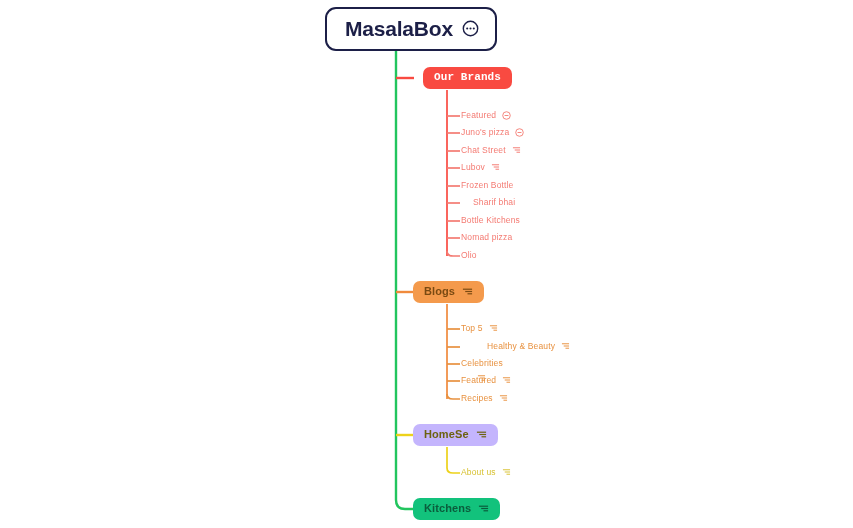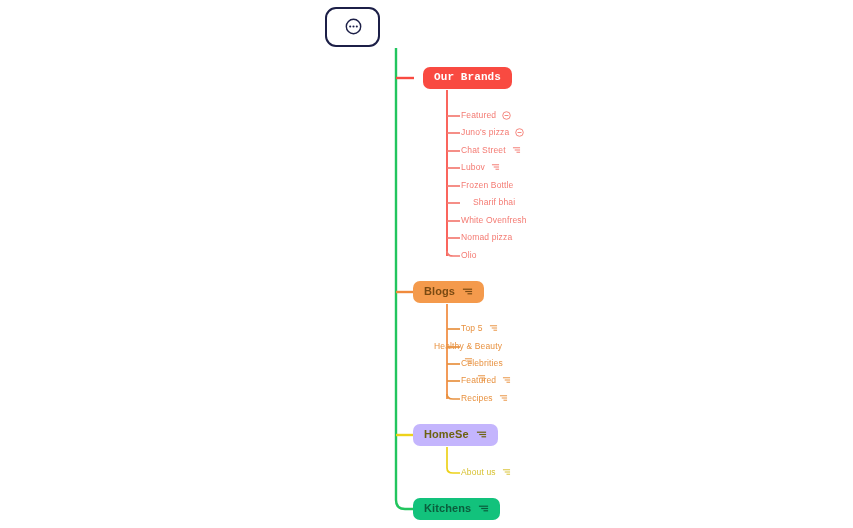--- a/index.html
+++ b/index.html
@@ -124,20 +124,21 @@
     <path d="M447,329 L460,329" fill="none" stroke="#e8913f" stroke-width="1.7"></path>
     <path d="M447,347 L460,347" fill="none" stroke="#e8913f" stroke-width="1.7"></path>
     <path d="M447,364 L460,364" fill="none" stroke="#e8913f" stroke-width="1.7"></path>
     <path d="M447,381 L460,381" fill="none" stroke="#e8913f" stroke-width="1.7"></path>
     <path d="M447,394 Q447,399 453,399 L460,399" fill="none" stroke="#e8913f" stroke-width="1.7"></path>
 
     <path d="M447,447 L447,468 Q447,473 453,473 L460,473" fill="none" stroke="#edd21a" stroke-width="1.7"></path>
   </svg>
 
   <div class="root-node">
+    <span class="root-label">MasalaBox</span>
     <span class="icon root-dots">
       <svg width="17" height="17" viewBox="0 0 17 17">
         <circle cx="8.5" cy="8.5" r="7.2" fill="none" stroke="#1c1f47" stroke-width="1.4"></circle>
         <circle cx="5.2" cy="8.5" r="1.05" fill="#1c1f47"></circle>
         <circle cx="8.5" cy="8.5" r="1.05" fill="#1c1f47"></circle>
         <circle cx="11.8" cy="8.5" r="1.05" fill="#1c1f47"></circle>
       </svg>
     </span>
   </div>
 
@@ -187,21 +188,21 @@
     </span>
   </div>
 
   <div class="leaf-node" style="left:461px; top:180px;">
     <span class="leaf-label" style="color:#f47a72;">Frozen Bottle</span>
   </div>
   <div class="leaf-node" style="left:473px; top:197px;">
     <span class="leaf-label" style="color:#f47a72;">Sharif bhai</span>
   </div>
   <div class="leaf-node" style="left:461px; top:215px;">
-    <span class="leaf-label" style="color:#f47a72;">White Ovenfresh</span>
+    <span class="leaf-label" style="color:#f47a72;">Bottle Kitchens</span>
   </div>
   <div class="leaf-node" style="left:461px; top:232px;">
     <span class="leaf-label" style="color:#f47a72;">Nomad pizza</span>
   </div>
   <div class="leaf-node" style="left:461px; top:250px;">
     <span class="leaf-label" style="color:#f47a72;">Olio</span>
   </div>
 
   <div class="branch-node" style="left:413px; top:281px; background:#f49a4c;">
     <span class="branch-label" style="color:#7a4a12;">Blogs</span>
@@ -217,21 +218,21 @@
   <div class="leaf-node" style="left:461px; top:323px;">
     <span class="leaf-label" style="color:#e8913f;">Top 5</span>
     <span class="icon notes-icon">
       <svg width="9" height="8" viewBox="0 0 10 9">
         <line x1="1" y1="2" x2="9" y2="2" stroke="#e8913f" stroke-width="1.1"></line>
         <line x1="3" y1="4.5" x2="9" y2="4.5" stroke="#e8913f" stroke-width="1.1"></line>
         <line x1="5" y1="7" x2="9" y2="7" stroke="#e8913f" stroke-width="1.1"></line>
       </svg>
     </span>
   </div>
-  <div class="leaf-node" style="left:434px; top:341px;flex-direction:column;">
+  <div class="leaf-node" style="left:487px; top:341px;">
     <span class="leaf-label" style="color:#e8913f;">Healthy &amp; Beauty</span>
     <span class="icon notes-icon">
       <svg width="9" height="8" viewBox="0 0 10 9">
         <line x1="1" y1="2" x2="9" y2="2" stroke="#e8913f" stroke-width="1.1"></line>
         <line x1="3" y1="4.5" x2="9" y2="4.5" stroke="#e8913f" stroke-width="1.1"></line>
         <line x1="5" y1="7" x2="9" y2="7" stroke="#e8913f" stroke-width="1.1"></line>
       </svg>
     </span>
   </div>
   <div class="leaf-node" style="left:461px; top:358px;flex-direction:column;">

